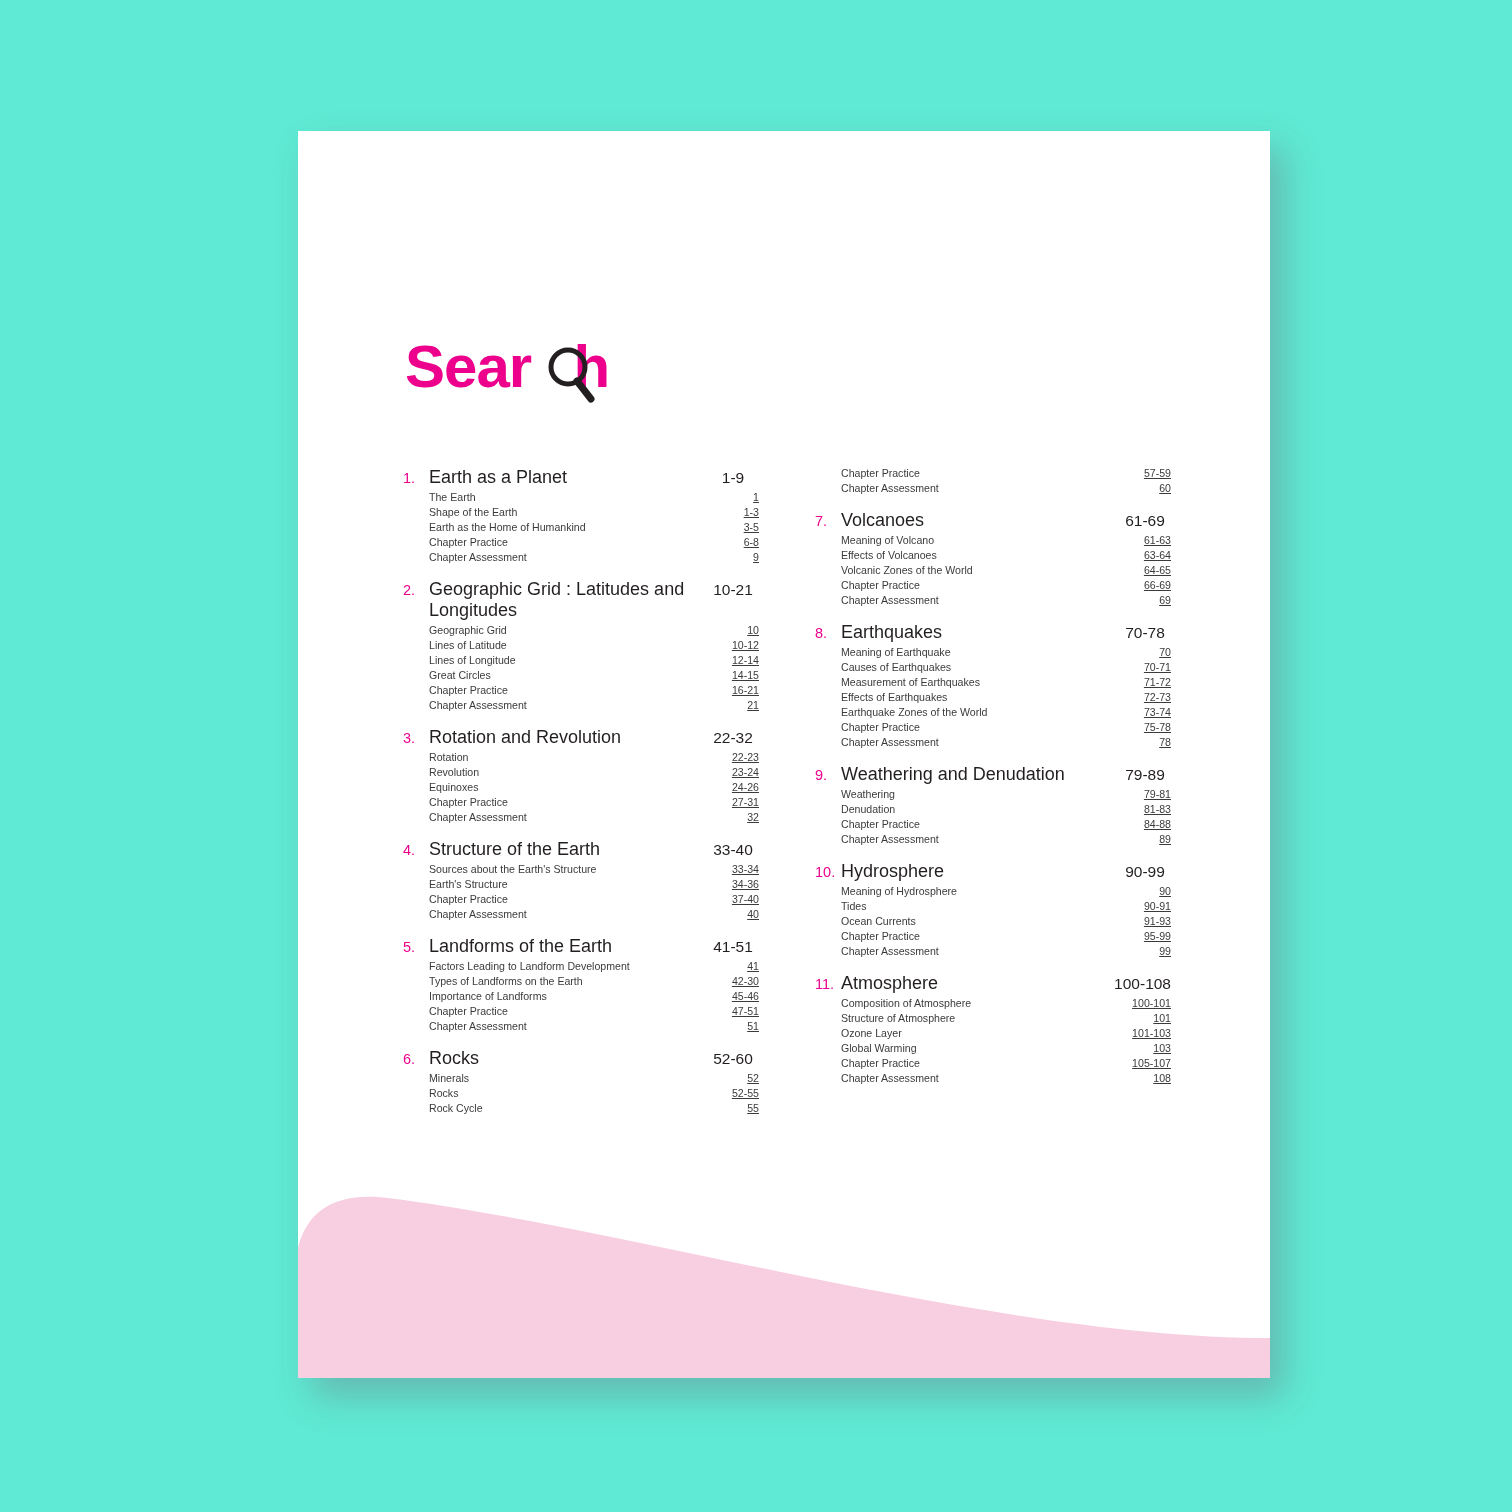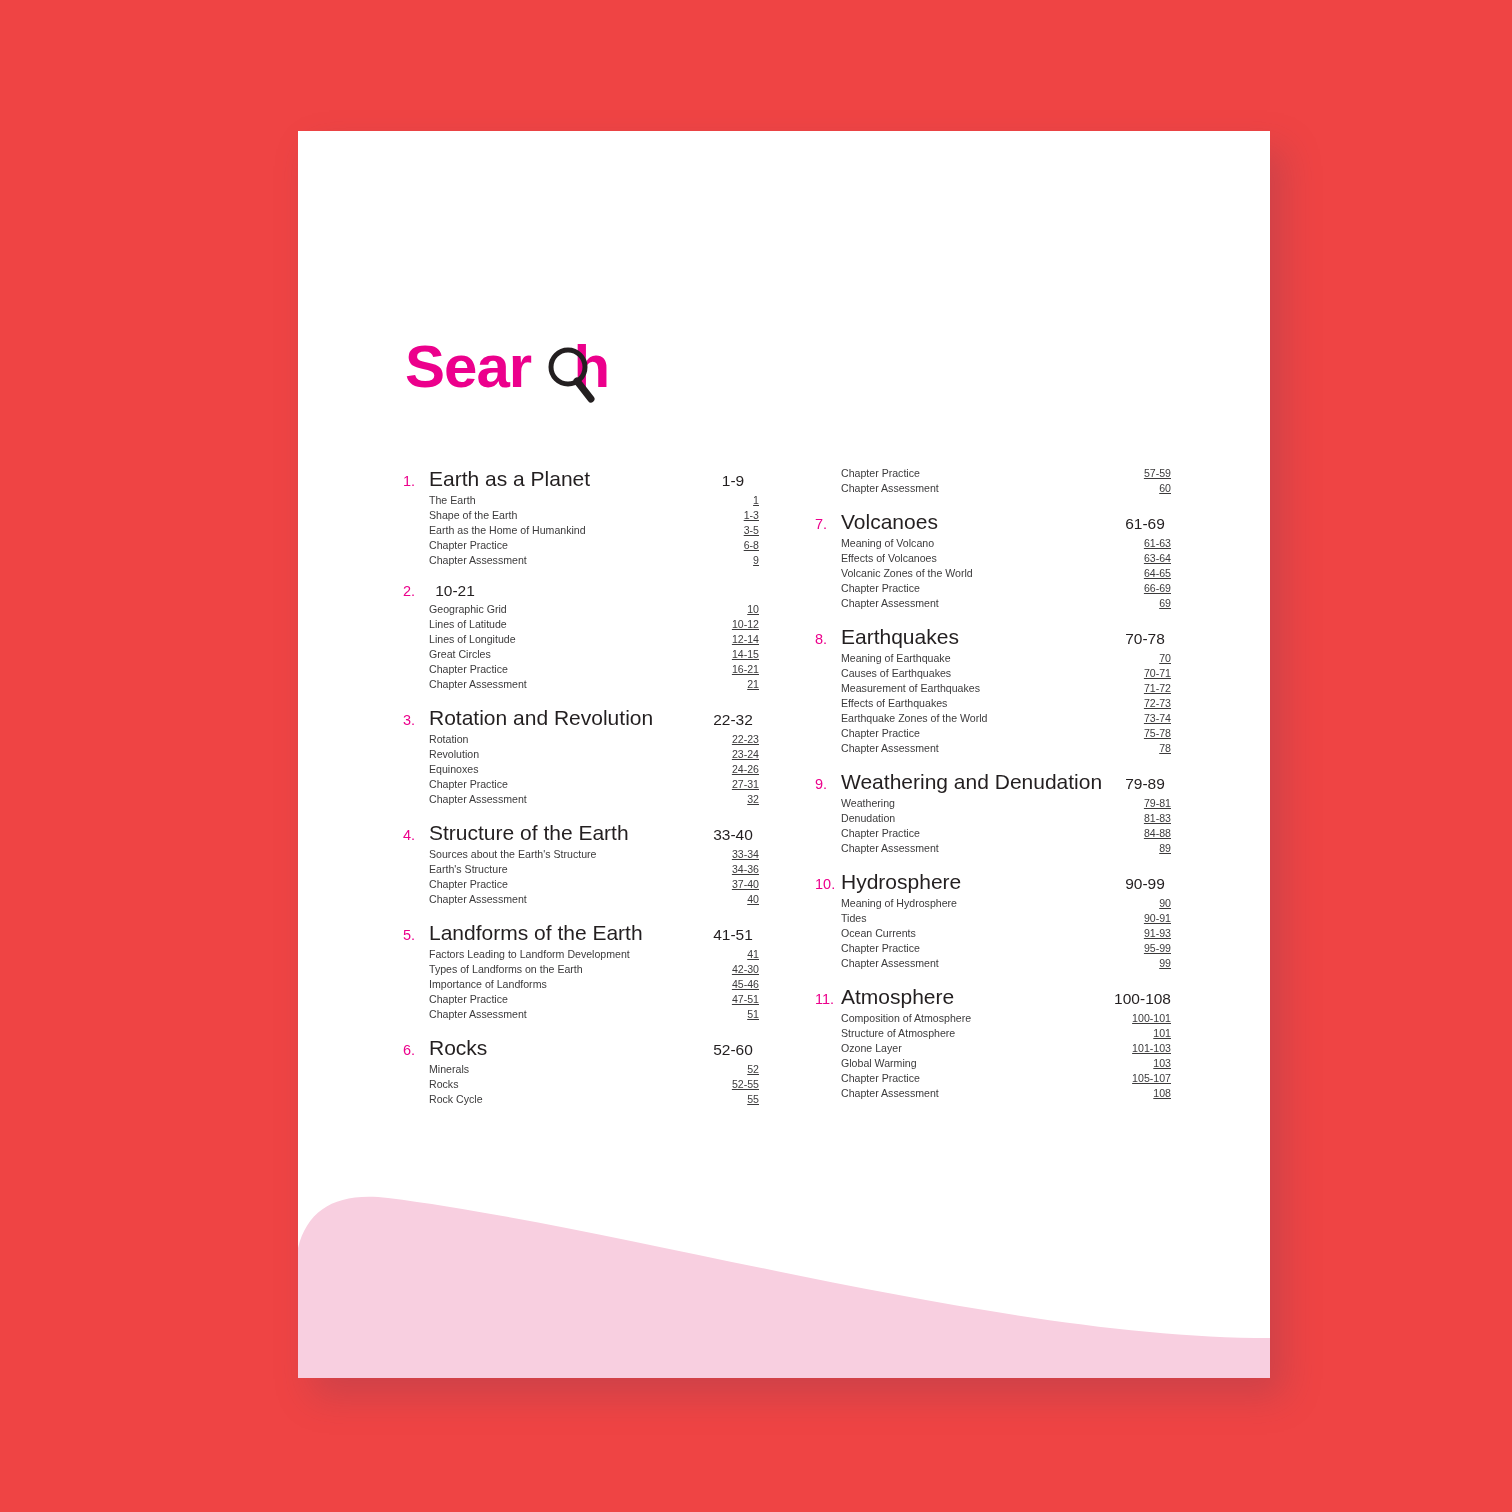--- a/index.html
+++ b/index.html
@@ -6,21 +6,21 @@
   html, body {
     margin: 0; padding: 0;
     width: 1512px; height: 1512px;
     background: #dfa7bc;
     font-family: "Liberation Sans", sans-serif;
     overflow: hidden;
   }
   #stage {
     position: relative;
     width: 1512px; height: 1512px;
-    background: #ef4444;
+    background: #5eead4;
   }
   
   #page {
     position: absolute;
     left: 298px; top: 131px;
     width: 972px; height: 1247px;
     background: #ffffff;
     box-shadow: 14px 18px 34px rgba(120, 60, 85, 0.28);
     overflow: hidden;
   }
@@ -74,21 +74,21 @@
   .chapter:first-child { margin-top: 0; }
   .chapter .num {
     color: #ec008c;
     font-size: 14.5px;
     width: 26px;
     flex: 0 0 26px;
     text-align: left;
   }
   .chapter .ctitle {
     flex: 1 1 auto;
-    font-size: 21px;
+    font-size: 18px;
     color: #231f20;
   }
   .chapter .cpages {
     flex: 0 0 auto;
     font-size: 15.5px;
     color: #231f20;
     text-align: center;
     min-width: 52px;
   }
   .sub {
@@ -162,20 +162,21 @@
             <span class="stitle">Chapter Practice</span>
             <span class="spages">6-8</span>
           </div>
           <div class="sub">
             <span class="spacer"></span>
             <span class="stitle">Chapter Assessment</span>
             <span class="spages">9</span>
           </div>
           <div class="chapter">
             <span class="num">2.</span>
+            <span class="ctitle">Geographic Grid : Latitudes and Longitudes</span>
             <span class="cpages">10-21</span>
           </div>
           <div class="sub">
             <span class="spacer"></span>
             <span class="stitle">Geographic Grid</span>
             <span class="spages">10</span>
           </div>
           <div class="sub">
             <span class="spacer"></span>
             <span class="stitle">Lines of Latitude</span>

